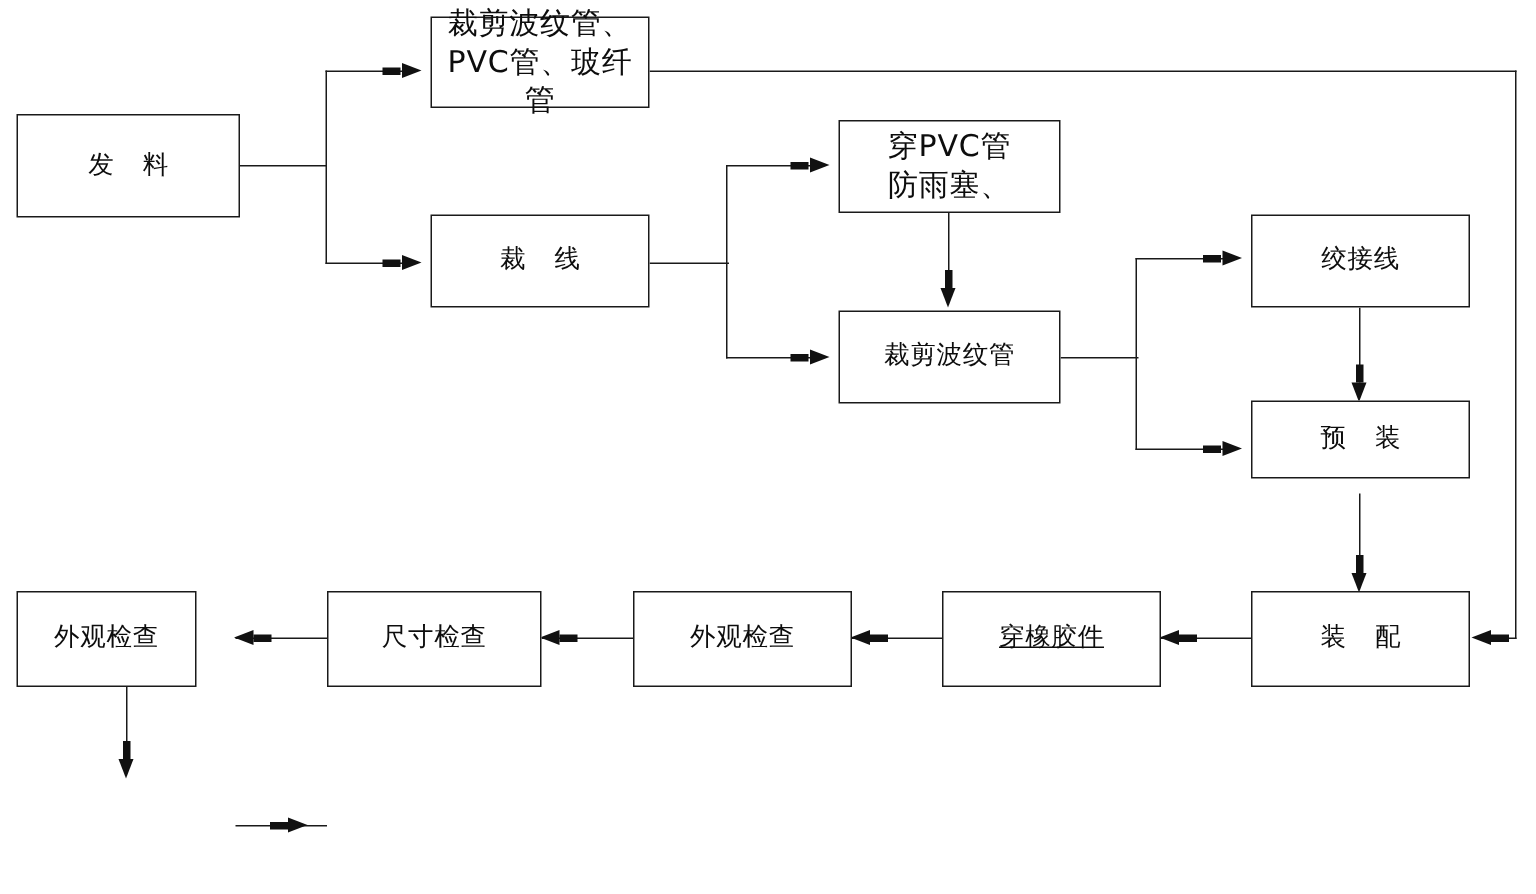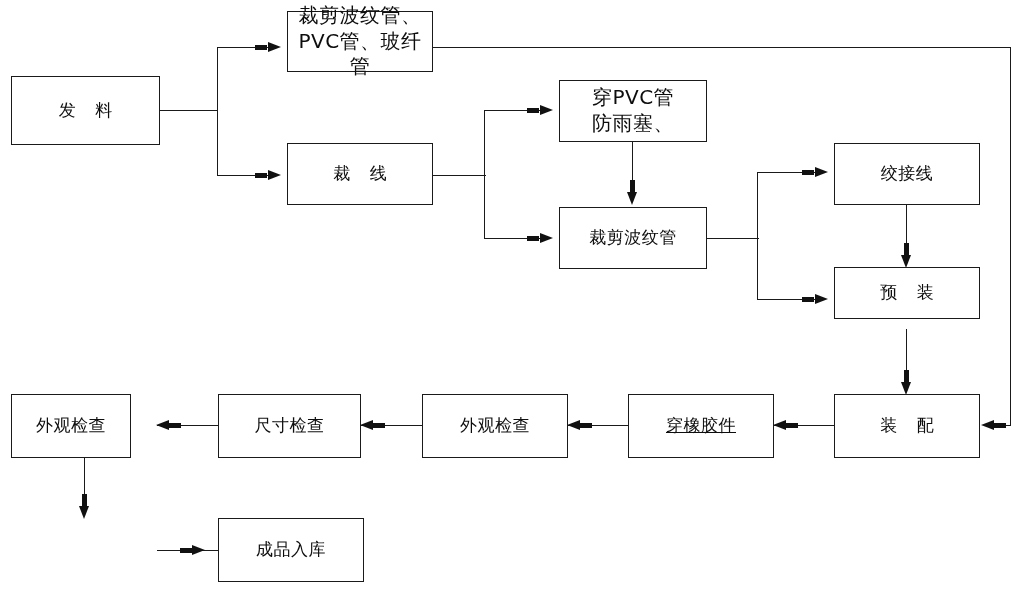--- a/index.html
+++ b/index.html
@@ -212,19 +212,16 @@
 
   <div class="node" style="left:218px; top:394px; width:143px; height:64px;">
     <span class="label">尺寸检查</span>
   </div>
 
   <div class="node" style="left:11px; top:394px; width:120px; height:64px;">
     <span class="label">外观检查</span>
   </div>
 
 
-  <div class="node" style="left:218px; top:518px; width:146px; height:64px;">
-    <span class="label">成品入库</span>
-  </div>
 
   <div class="watermark"></div>
 
 </div>
 
 </body></html>

